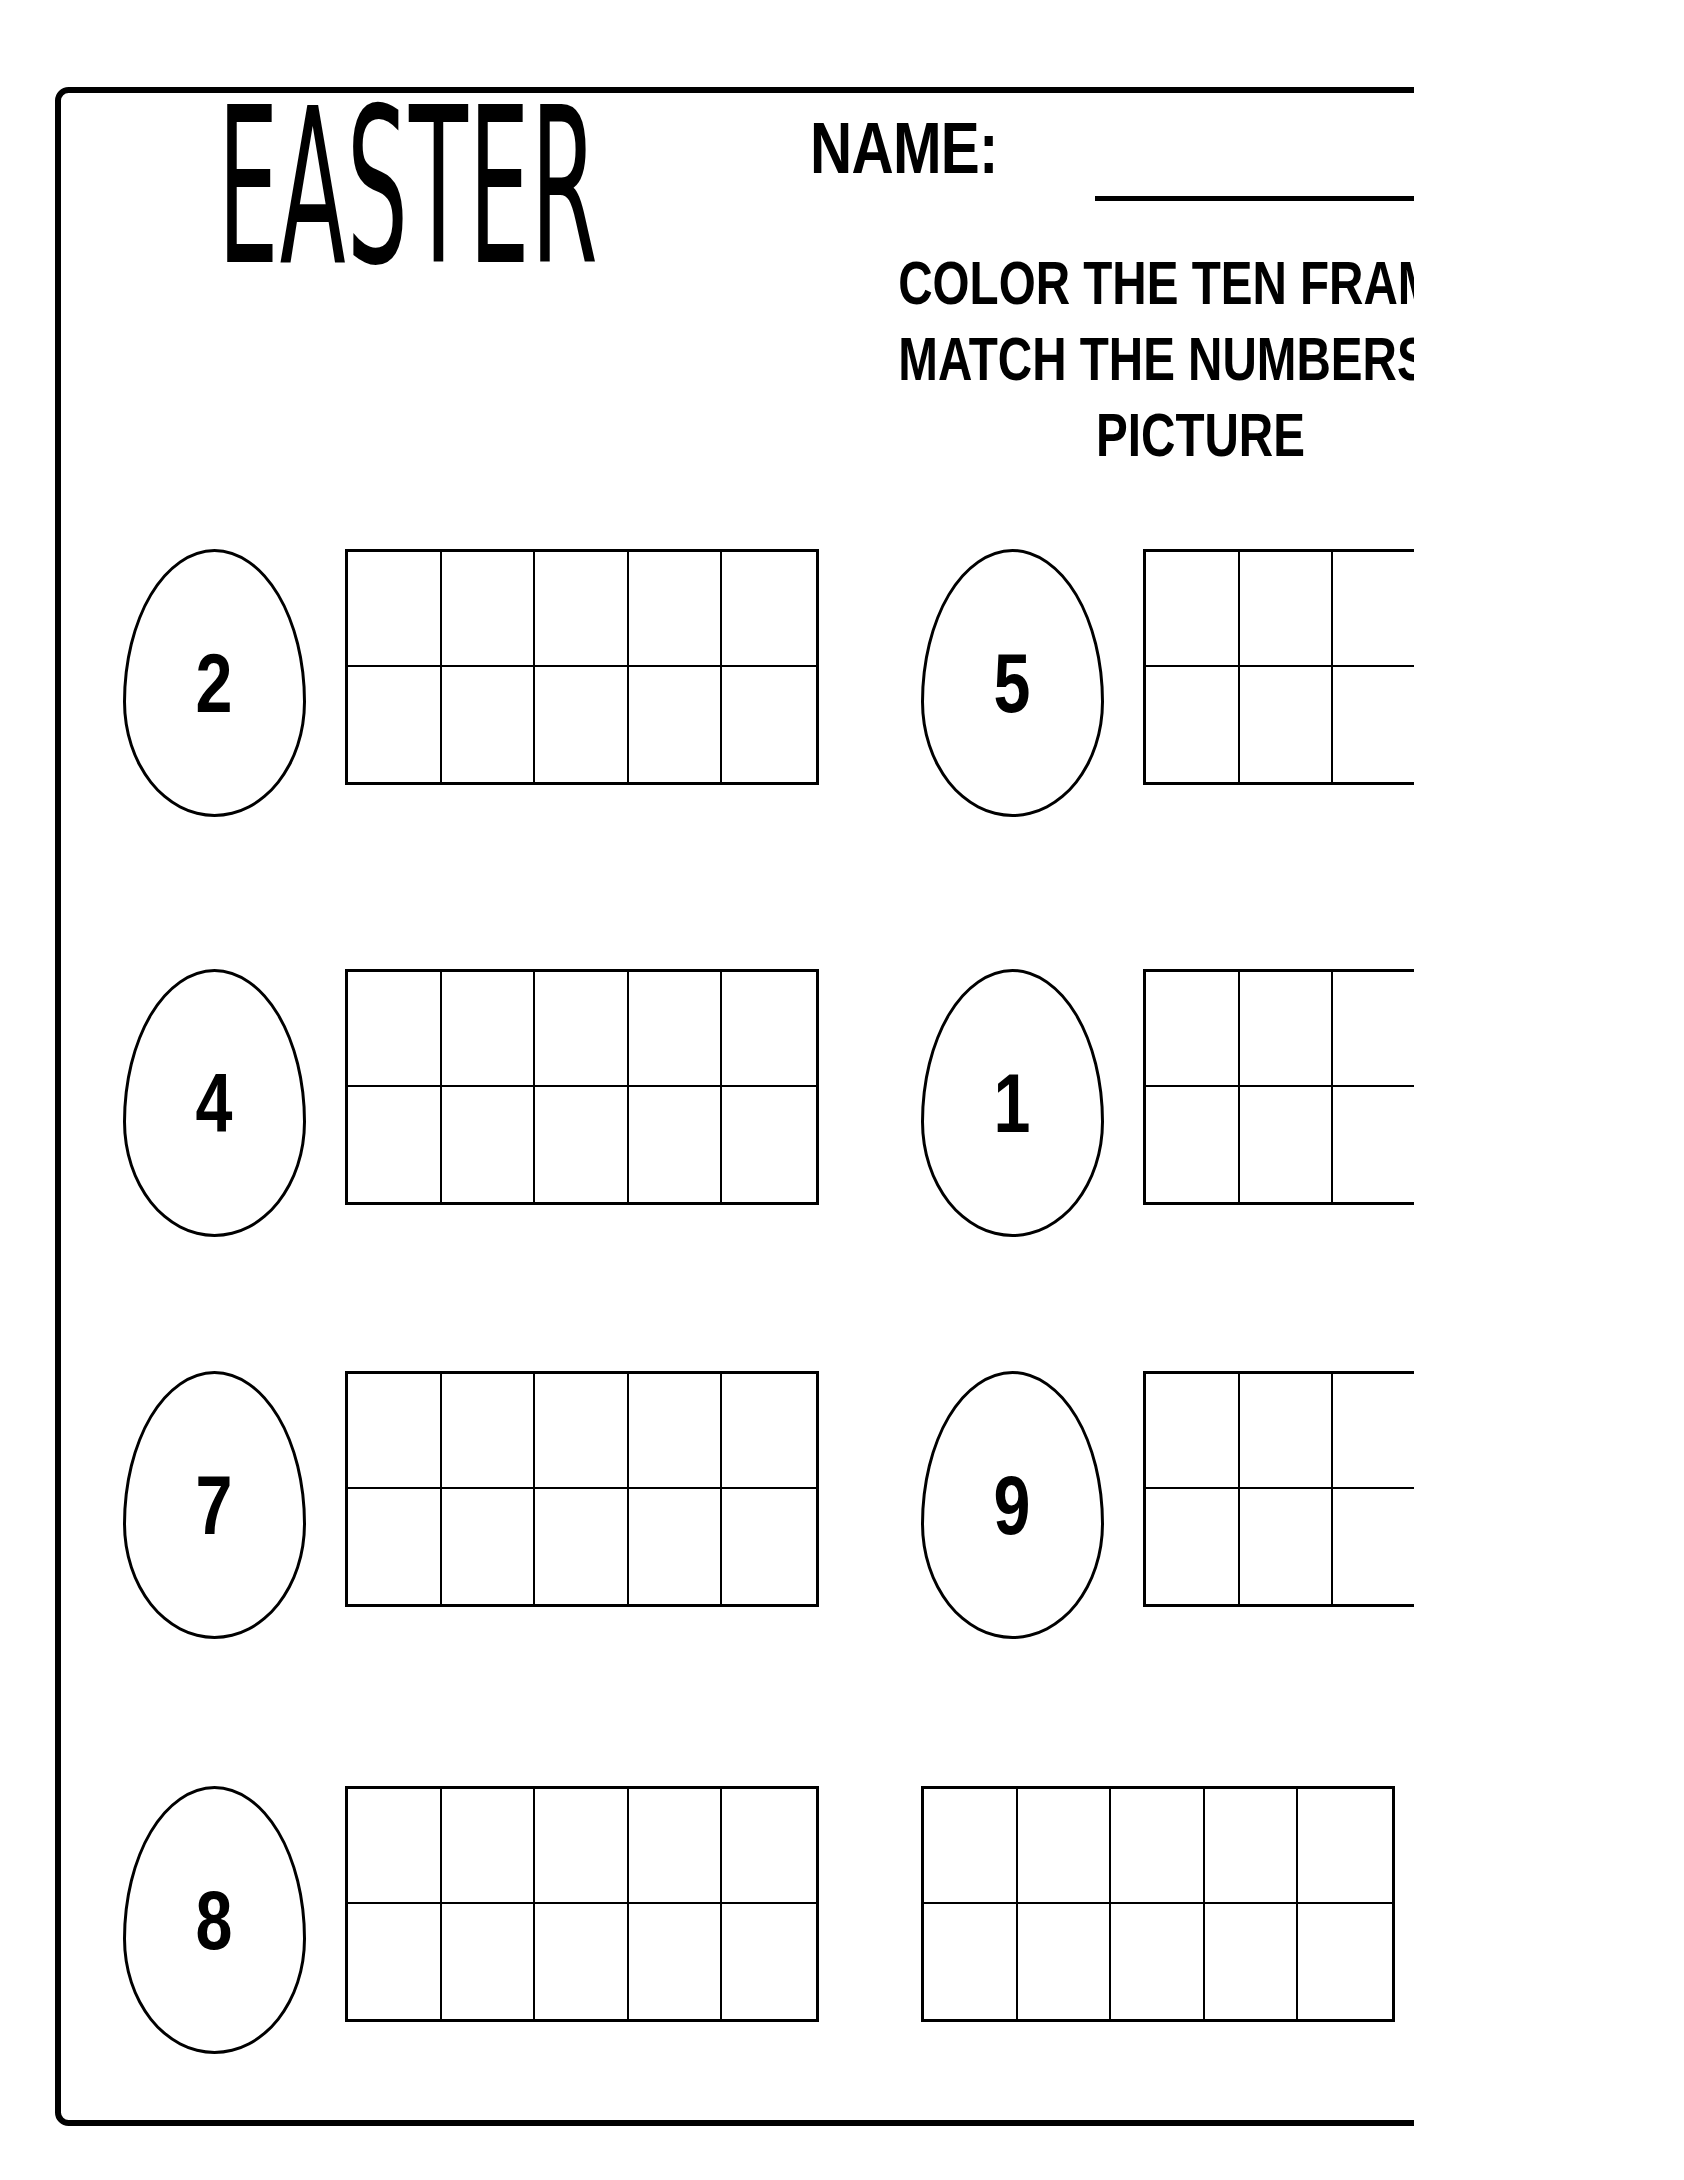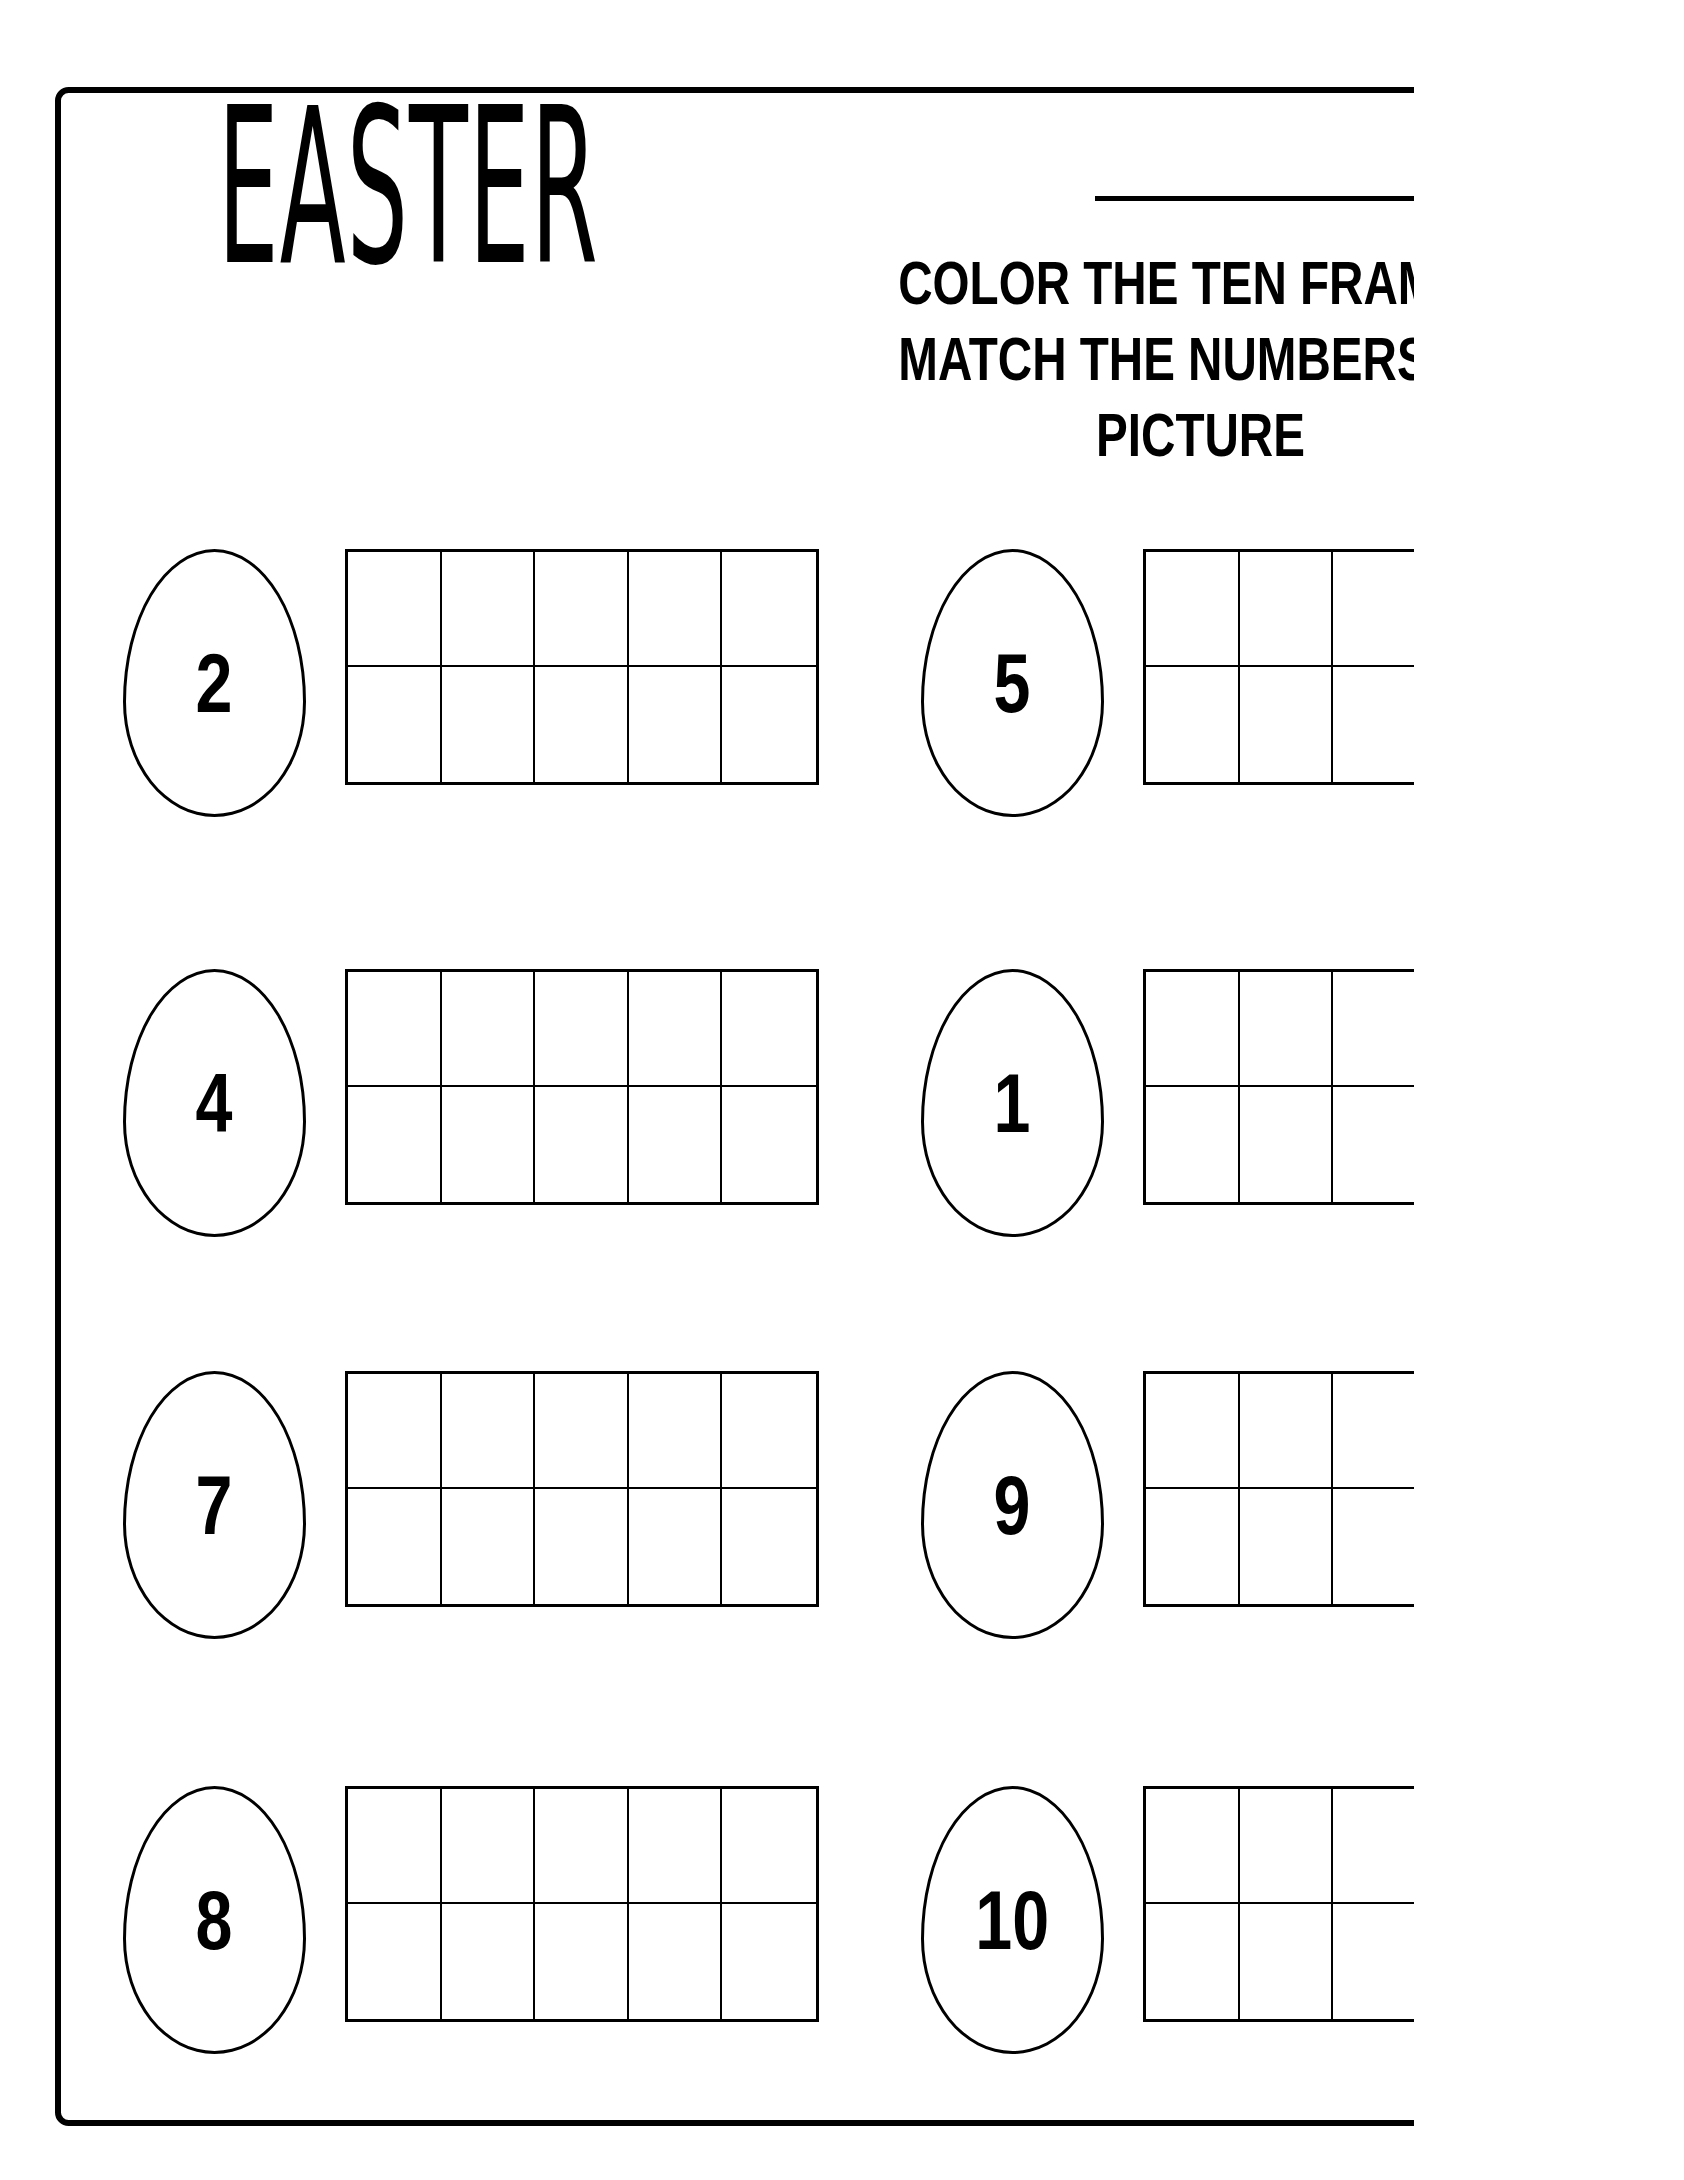--- a/index.html
+++ b/index.html
@@ -113,20 +113,23 @@
 <body>
 
 <div class="page">
   <div class="sheet-border"></div>
 
   <div class="title-easter">
     <span>EASTER</span>
   </div>
 
 
+  <div class="name-label">
+    <span>NAME:</span>
+  </div>
   <div class="name-line"></div>
 
   <div class="instructions">
     <div class="instr-line">COLOR THE TEN FRAMES TO</div>
     <div class="instr-line">MATCH THE NUMBERS ON THE</div>
     <div class="instr-line">PICTURE</div>
   </div>
 
   <div id="worksheet-body">
   <div class="group" style="left: 123px; top: 517px;">
@@ -249,23 +252,20 @@
           <div class="tf-cell"></div>
           <div class="tf-cell"></div>
           <div class="tf-cell"></div>
           <div class="tf-cell"></div>
           <div class="tf-cell"></div>
           <div class="tf-cell"></div>
         </div>
   </div>
 
   <div class="group" style="left: 921px; top: 1754px;">
-    <div class="egg">
-      <span class="egg-number">10</span>
-    </div>
     <div class="ten-frame">
           <div class="tf-cell"></div>
           <div class="tf-cell"></div>
           <div class="tf-cell"></div>
           <div class="tf-cell"></div>
           <div class="tf-cell"></div>
           <div class="tf-cell"></div>
           <div class="tf-cell"></div>
           <div class="tf-cell"></div>
           <div class="tf-cell"></div>

